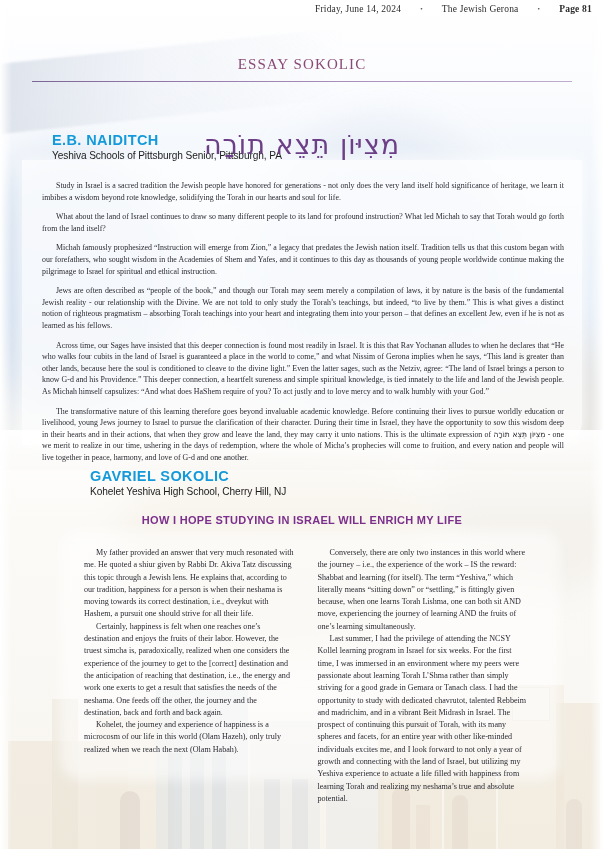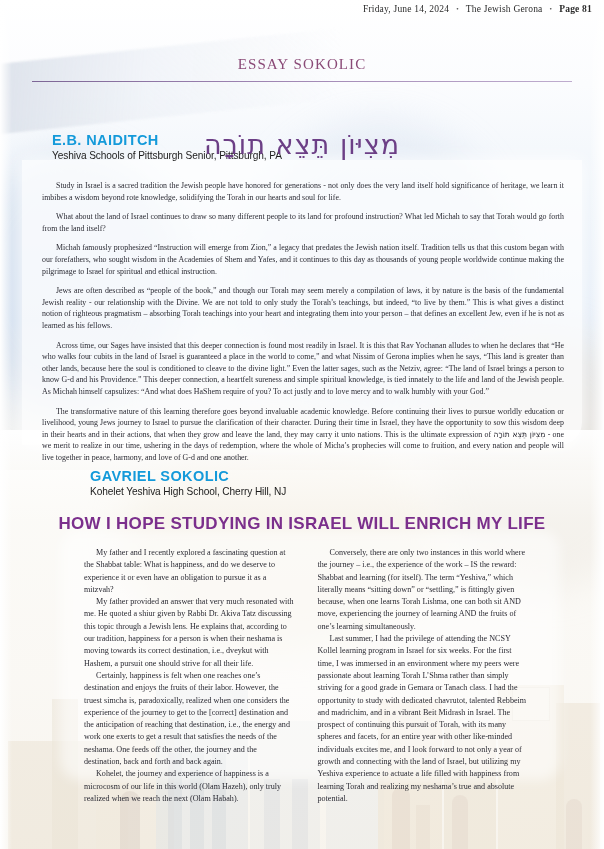--- a/index.html
+++ b/index.html
@@ -92,21 +92,21 @@
     height: 849px;
   }
 
   
   .masthead {
     position: absolute;
     top: 4px;
     right: 12px;
     display: flex;
     align-items: baseline;
-    gap: 7px;
+    gap: 19px;
     font-family: "Liberation Serif", serif;
     font-size: 9.5px;
     color: #2b2b2b;
     letter-spacing: 0.2px;
     justify-content: space-between;
   }
   .masthead .bullet {
     font-size: 7px;
     color: #555;
     position: relative;
@@ -172,21 +172,21 @@
 
   
   .essay2-title {
     position: absolute;
     left: 0; top: 514px;
     width: 604px;
     text-align: center;
     color: #7b2f8c;
     font-family: "Liberation Sans", sans-serif;
     font-weight: bold;
-    font-size: 17px;
+    font-size: 11px;
     letter-spacing: 0.3px;
   }
 
   
   .body1 {
     position: absolute;
     left: 34px;
     top: 172px;
     width: 538px;
     font-family: "Liberation Serif", serif;
@@ -314,21 +314,20 @@
 
   <div class="byline2">
     <div class="author-name">GAVRIEL SOKOLIC</div>
     <div class="author-school">Kohelet Yeshiva High School, Cherry Hill, NJ</div>
   </div>
 
   <div class="essay2-title">HOW I HOPE STUDYING IN ISRAEL WILL ENRICH MY LIFE</div>
 
   <div class="cols">
     <div class="col">
-      <p>My father and I recently explored a fascinating question at the Shabbat table: What is happiness, and do we deserve to experience it or even have an obligation to pursue it as a mitzvah?</p>
       <p>My father provided an answer that very much resonated with me. He quoted a shiur given by Rabbi Dr. Akiva Tatz discussing this topic through a Jewish lens. He explains that, according to our tradition, happiness for a person is when their neshama is moving towards its correct destination, i.e., dveykut with Hashem, a pursuit one should strive for all their life.</p>
       <p>Certainly, happiness is felt when one reaches one’s destination and enjoys the fruits of their labor. However, the truest simcha is, paradoxically, realized when one considers the experience of the journey to get to the [correct] destination and the anticipation of reaching that destination, i.e., the energy and work one exerts to get a result that satisfies the needs of the neshama. One feeds off the other, the journey and the destination, back and forth and back again.</p>
       <p>Kohelet, the journey and experience of happiness is a microcosm of our life in this world (Olam Hazeh), only truly realized when we reach the next (Olam Habah).</p>
     </div>
     <div class="col">
       <p>Conversely, there are only two instances in this world where the journey – i.e., the experience of the work – IS the reward: Shabbat and learning (for itself). The term “Yeshiva,” which literally means “sitting down” or “settling,” is fittingly given because, when one learns Torah Lishma, one can both sit AND move, experiencing the journey of learning AND the fruits of one’s learning simultaneously.</p>
       <p>Last summer, I had the privilege of attending the NCSY Kollel learning program in Israel for six weeks. For the first time, I was immersed in an environment where my peers were passionate about learning Torah L’Shma rather than simply striving for a good grade in Gemara or Tanach class. I had the opportunity to study with dedicated chavrutot, talented Rebbeim and madrichim, and in a vibrant Beit Midrash in Israel. The prospect of continuing this pursuit of Torah, with its many spheres and facets, for an entire year with other like-minded individuals excites me, and I look forward to not only a year of growth and connecting with the land of Israel, but utilizing my Yeshiva experience to actuate a life filled with happiness from learning Torah and realizing my neshama’s true and absolute potential.</p>
     </div>
   </div>
 

